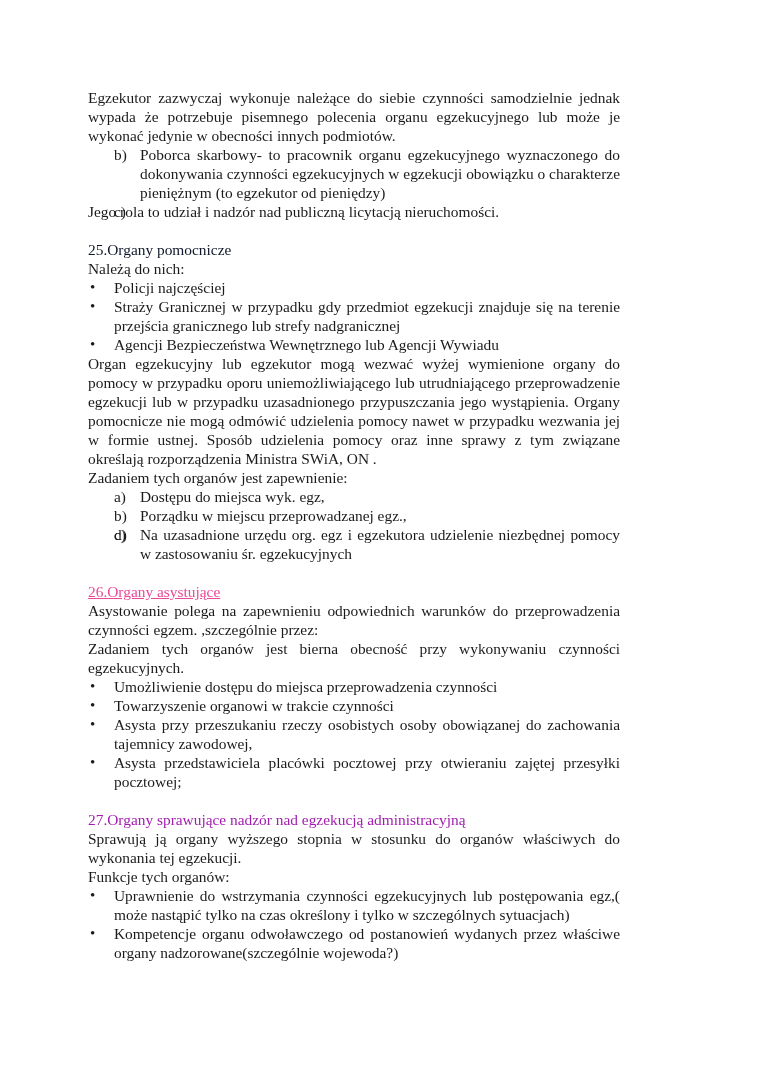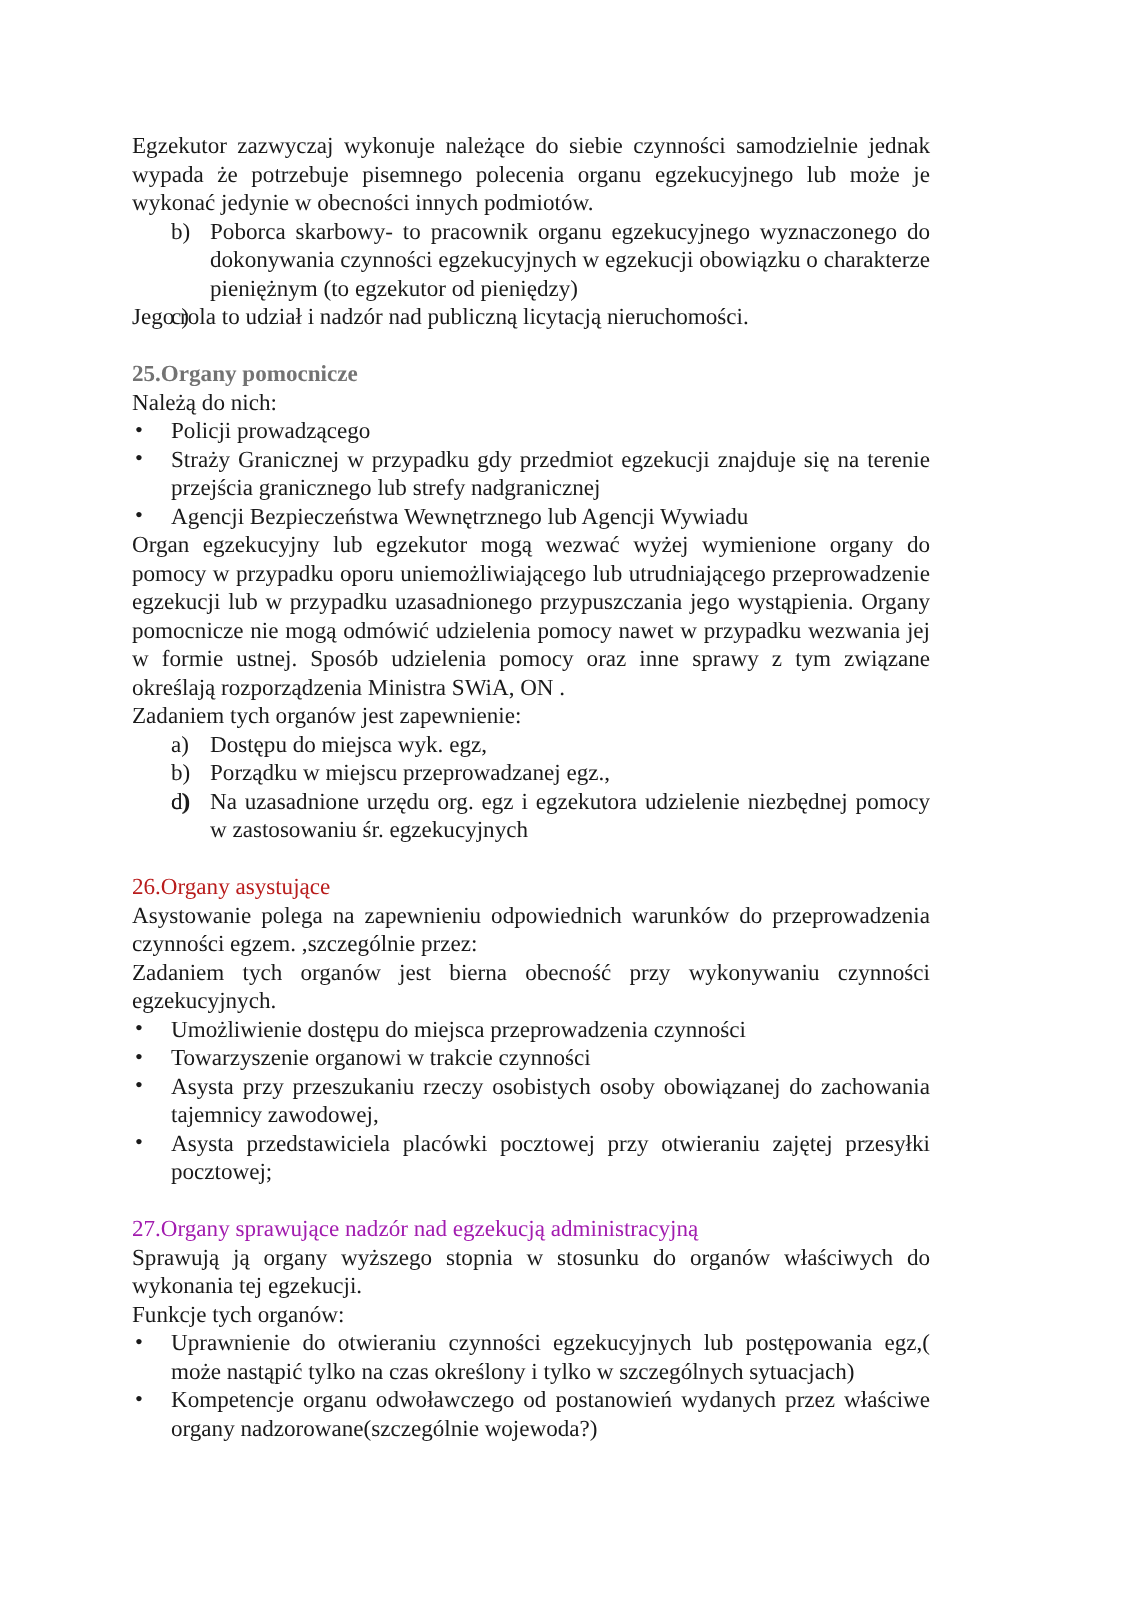--- a/index.html
+++ b/index.html
@@ -24,51 +24,51 @@
 
   <p>Egzekutor zazwyczaj wykonuje należące do siebie czynności samodzielnie jednak wypada że potrzebuje pisemnego polecenia organu egzekucyjnego lub może je wykonać jedynie w obecności innych podmiotów.</p>
   <ol class="alpha">
     <li><span class="lbl">b)</span><span>Poborca skarbowy- to pracownik organu egzekucyjnego wyznaczonego do dokonywania czynności egzekucyjnych w egzekucji obowiązku o charakterze pieniężnym (to egzekutor od pieniędzy)</span></li>
     <li><span class="lbl">c)</span></li>
   </ol>
   <p>Jego rola to udział i nadzór nad publiczną licytacją nieruchomości.</p>
 
   <div class="gap"></div>
 
-  <p class="heading" style="color: #737373; font-weight: bold;">25.Organy pomocnicze</p>
+  <p class="heading" style="color: #0f172a;">25.Organy pomocnicze</p>
   <p>Należą do nich:</p>
   <ul class="bul">
-    <li><span class="dot">•</span><span>Policji prowadzącego</span></li>
+    <li><span class="dot">•</span><span>Policji najczęściej</span></li>
     <li><span class="dot">•</span><span>Straży Granicznej w przypadku gdy przedmiot egzekucji znajduje się na terenie przejścia granicznego lub strefy nadgranicznej</span></li>
     <li><span class="dot">•</span><span>Agencji Bezpieczeństwa Wewnętrznego lub Agencji Wywiadu</span></li>
   </ul>
   <p>Organ egzekucyjny lub egzekutor mogą wezwać wyżej wymienione organy do pomocy w przypadku oporu uniemożliwiającego lub utrudniającego przeprowadzenie egzekucji lub w przypadku uzasadnionego przypuszczania jego wystąpienia. Organy pomocnicze nie mogą odmówić udzielenia pomocy nawet w przypadku wezwania jej w formie ustnej. Sposób udzielenia pomocy oraz inne sprawy z tym związane określają rozporządzenia Ministra SWiA, ON .</p>
   <p>Zadaniem tych organów jest zapewnienie:</p>
   <ol class="alpha">
     <li><span class="lbl">a)</span><span>Dostępu do miejsca wyk. egz,</span></li>
     <li><span class="lbl">b)</span><span>Porządku w miejscu przeprowadzanej egz.,</span></li>
     <li><span class="lbl">c)</span></li>
     <li><span class="lbl">d)</span><span>Na uzasadnione urzędu org. egz i egzekutora udzielenie niezbędnej pomocy w zastosowaniu śr. egzekucyjnych</span></li>
   </ol>
 
   <div class="gap"></div>
 
-  <p class="heading" style="color: #b91c1c;">26.Organy asystujące</p>
+  <p class="heading" style="color: #ec4899; text-decoration: underline;">26.Organy asystujące</p>
   <p>Asystowanie polega na zapewnieniu odpowiednich warunków do przeprowadzenia czynności egzem. ,szczególnie przez:</p>
   <p>Zadaniem tych organów jest bierna obecność przy wykonywaniu czynności egzekucyjnych.</p>
   <ul class="bul">
     <li><span class="dot">•</span><span>Umożliwienie dostępu do miejsca przeprowadzenia czynności</span></li>
     <li><span class="dot">•</span><span>Towarzyszenie organowi w trakcie czynności</span></li>
     <li><span class="dot">•</span><span>Asysta przy przeszukaniu rzeczy osobistych osoby obowiązanej do zachowania tajemnicy zawodowej,</span></li>
     <li><span class="dot">•</span><span>Asysta przedstawiciela placówki pocztowej przy otwieraniu zajętej przesyłki pocztowej;</span></li>
   </ul>
 
   <div class="gap"></div>
 
   <p class="heading" style="color: #a21caf;">27.Organy sprawujące nadzór nad egzekucją administracyjną</p>
   <p>Sprawują ją organy wyższego stopnia w stosunku do organów właściwych do wykonania tej egzekucji.</p>
   <p>Funkcje tych organów:</p>
   <ul class="bul">
-    <li><span class="dot">•</span><span>Uprawnienie do otwieraniu czynności egzekucyjnych lub postępowania egz,( może nastąpić tylko na czas określony i tylko w szczególnych sytuacjach)</span></li>
+    <li><span class="dot">•</span><span>Uprawnienie do wstrzymania czynności egzekucyjnych lub postępowania egz,( może nastąpić tylko na czas określony i tylko w szczególnych sytuacjach)</span></li>
     <li><span class="dot">•</span><span>Kompetencje organu odwoławczego od postanowień wydanych przez właściwe organy nadzorowane(szczególnie wojewoda?)</span></li>
   </ul>
 
 </div>
 
 </body></html>

